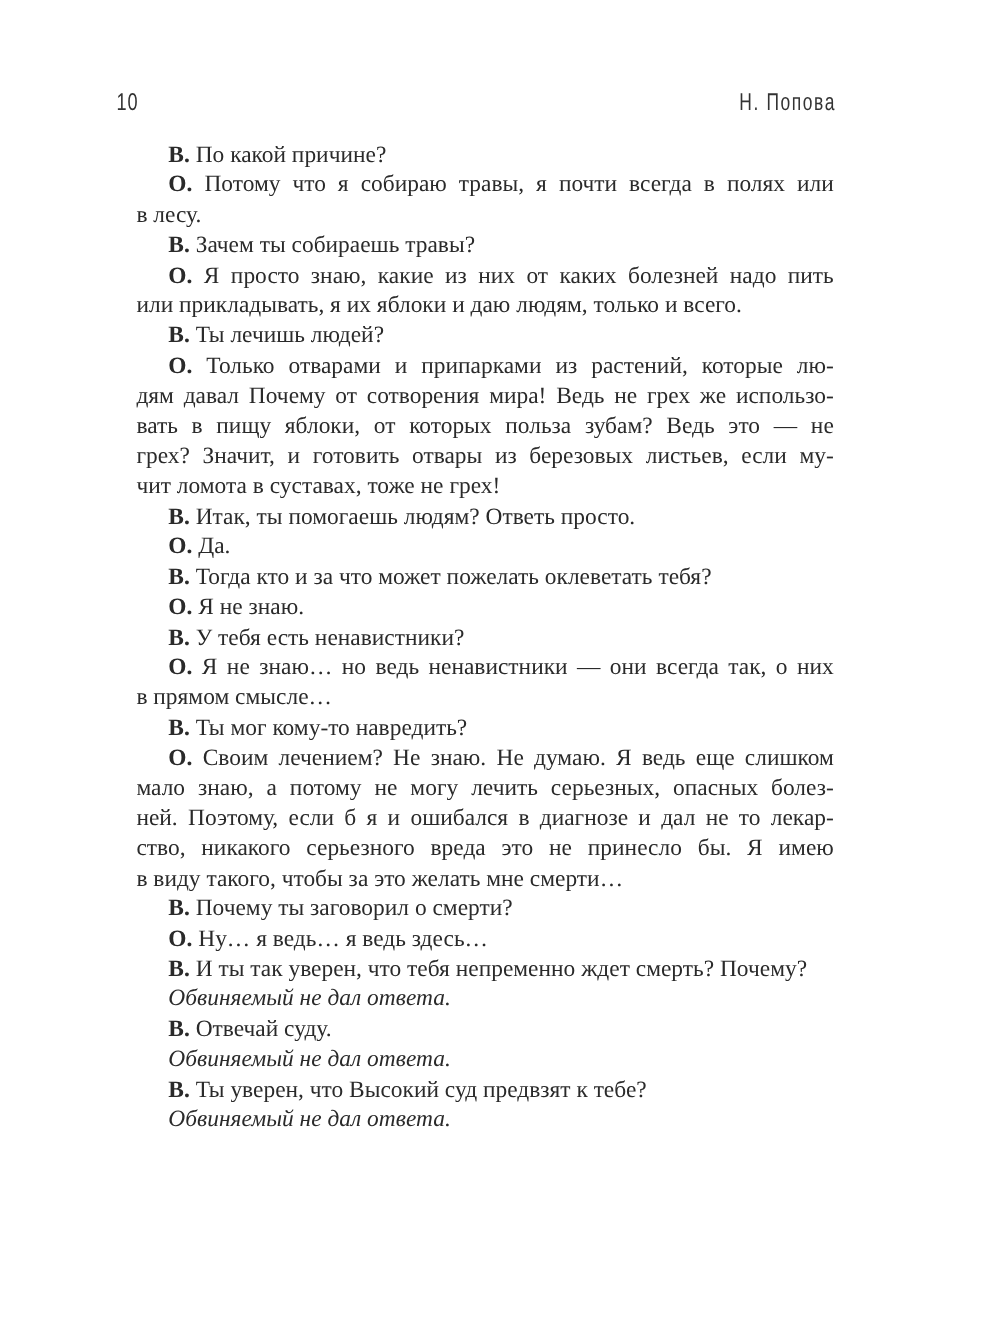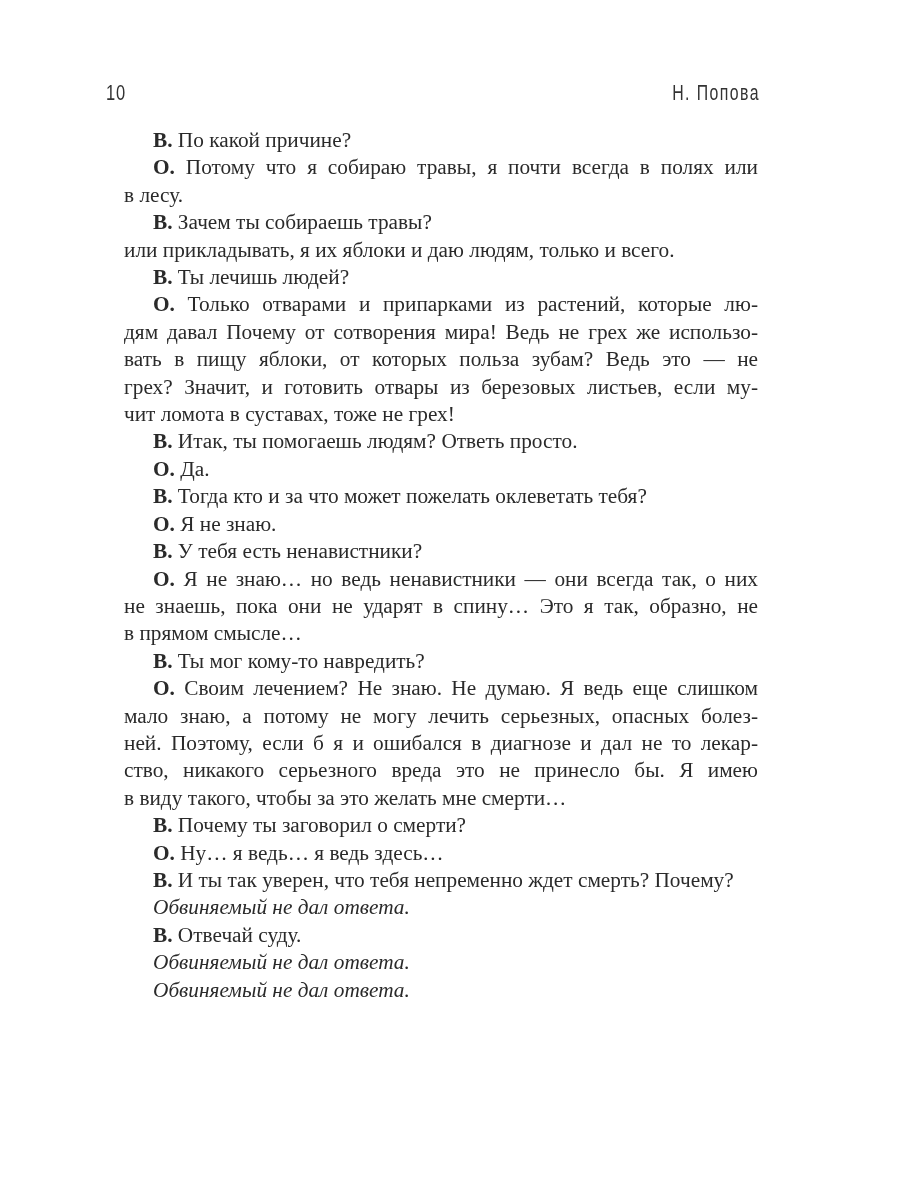--- a/index.html
+++ b/index.html
@@ -30,20 +30,21 @@
       <span class="line last first"><span class="speaker">В.</span> <span>По какой причине?</span></span>
     </div>
     <div class="p">
       <span class="line first"><span class="speaker">О.</span> <span>Потому что я собираю травы, я почти всегда в полях или</span></span>
       <span class="line last"><span>в лесу.</span></span>
     </div>
     <div class="p">
       <span class="line last first"><span class="speaker">В.</span> <span>Зачем ты собираешь травы?</span></span>
     </div>
     <div class="p">
+      <span class="line first"><span class="speaker">О.</span> <span>Я просто знаю, какие из них от каких болезней надо пить</span></span>
       <span class="line last"><span>или прикладывать, я их яблоки и даю людям, только и всего.</span></span>
     </div>
     <div class="p">
       <span class="line last first"><span class="speaker">В.</span> <span>Ты лечишь людей?</span></span>
     </div>
     <div class="p">
       <span class="line first"><span class="speaker">О.</span> <span>Только отварами и припарками из растений, которые лю-</span></span>
       <span class="line"><span>дям давал Почему от сотворения мира! Ведь не грех же использо-</span></span>
       <span class="line"><span>вать в пищу яблоки, от которых польза зубам? Ведь это — не</span></span>
       <span class="line"><span>грех? Значит, и готовить отвары из березовых листьев, если му-</span></span>
@@ -59,21 +60,20 @@
       <span class="line last first"><span class="speaker">В.</span> <span>Тогда кто и за что может пожелать оклеветать тебя?</span></span>
     </div>
     <div class="p">
       <span class="line last first"><span class="speaker">О.</span> <span>Я не знаю.</span></span>
     </div>
     <div class="p">
       <span class="line last first"><span class="speaker">В.</span> <span>У тебя есть ненавистники?</span></span>
     </div>
     <div class="p">
       <span class="line first"><span class="speaker">О.</span> <span>Я не знаю… но ведь ненавистники — они всегда так, о них</span></span>
-      <span class="line"><span>не знаешь, пока они не ударят в спину… Это я так, образно, не</span></span>
       <span class="line last"><span>в прямом смысле…</span></span>
     </div>
     <div class="p">
       <span class="line last first"><span class="speaker">В.</span> <span>Ты мог кому-то навредить?</span></span>
     </div>
     <div class="p">
       <span class="line first"><span class="speaker">О.</span> <span>Своим лечением? Не знаю. Не думаю. Я ведь еще слишком</span></span>
       <span class="line"><span>мало знаю, а потому не могу лечить серьезных, опасных болез-</span></span>
       <span class="line"><span>ней. Поэтому, если б я и ошибался в диагнозе и дал не то лекар-</span></span>
       <span class="line"><span>ство, никакого серьезного вреда это не принесло бы. Я имею</span></span>
@@ -90,16 +90,19 @@
     </div>
     <div class="p" style="font-style: italic;">
       <span class="line last first"><span>Обвиняемый не дал ответа.</span></span>
     </div>
     <div class="p">
       <span class="line last first"><span class="speaker">В.</span> <span>Отвечай суду.</span></span>
     </div>
     <div class="p" style="font-style: italic;">
       <span class="line last first"><span>Обвиняемый не дал ответа.</span></span>
     </div>
+    <div class="p">
+      <span class="line last first"><span class="speaker">В.</span> <span>Ты уверен, что Высокий суд предвзят к тебе?</span></span>
+    </div>
     <div class="p" style="font-style: italic;">
       <span class="line last first"><span>Обвиняемый не дал ответа.</span></span>
     </div>
   </div>
 
 </body></html>

